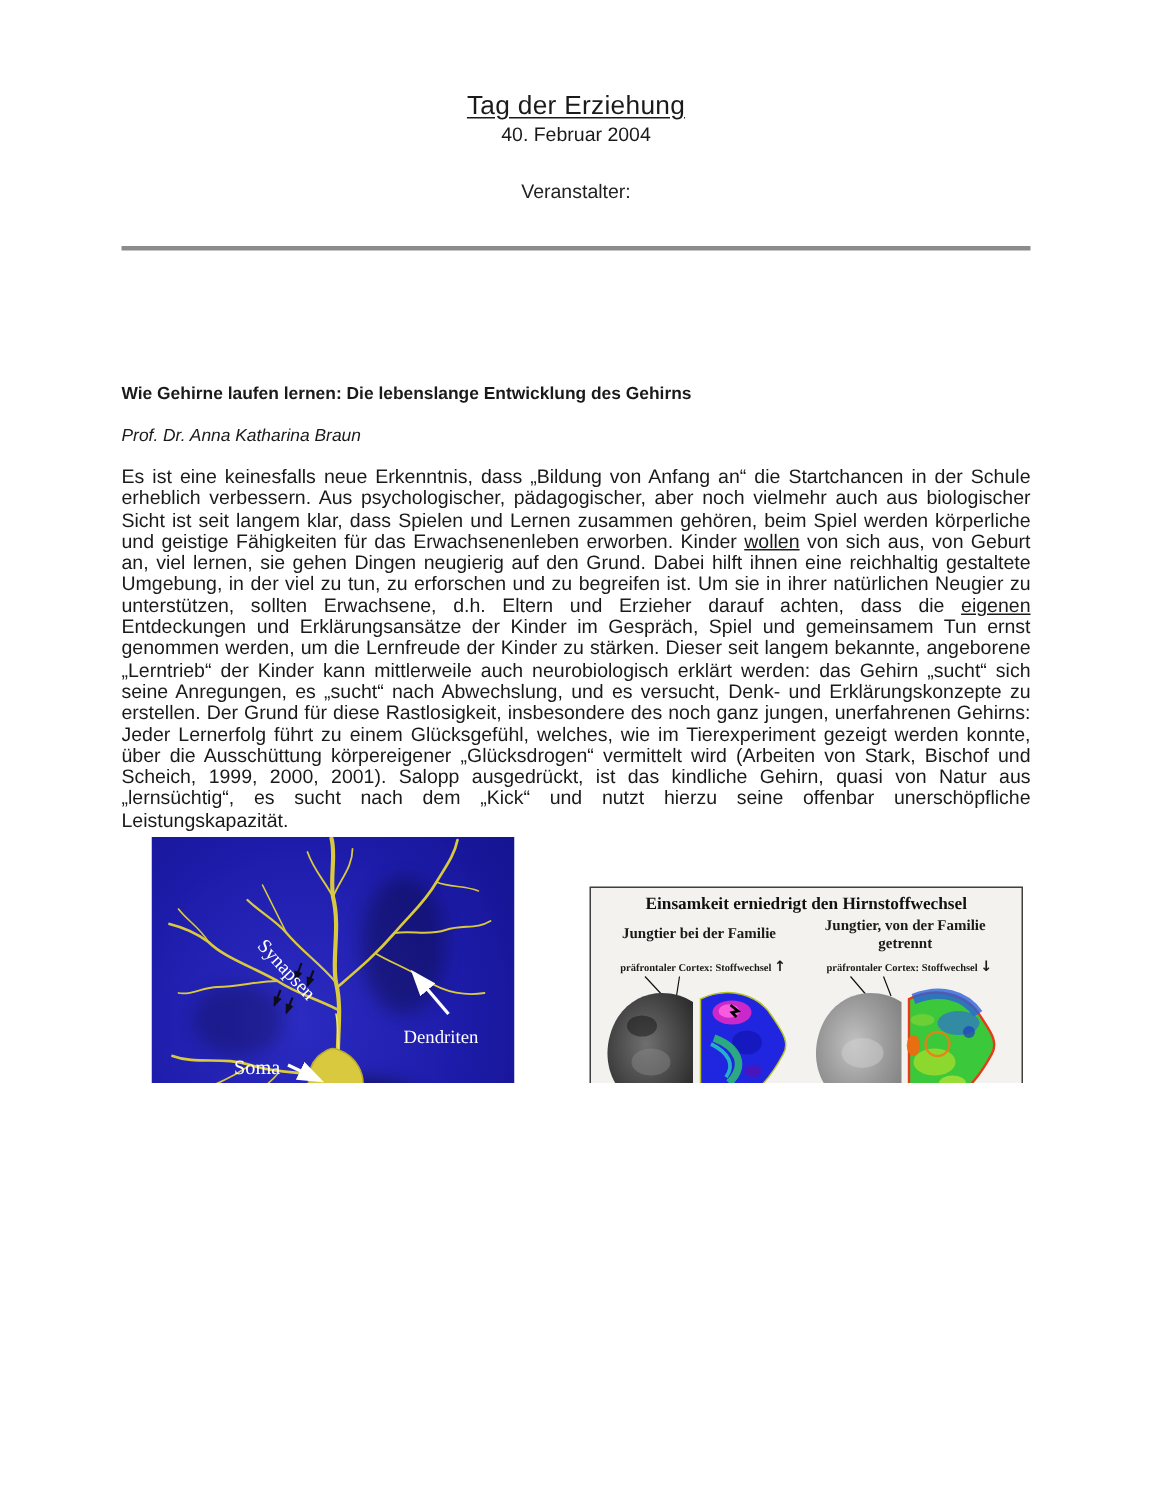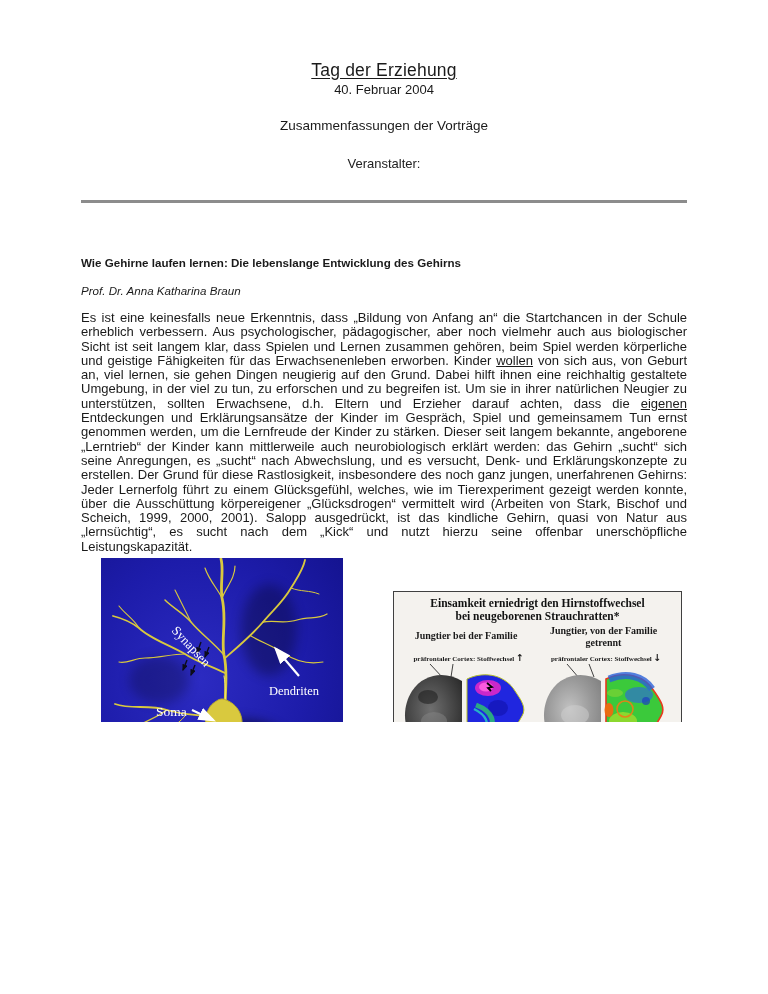--- a/index.html
+++ b/index.html
@@ -40,21 +40,20 @@
   .neuron-label{font-family:"Liberation Serif",serif;}
 </style>
 </head>
 <body>
 
 <div class="page">
 
   <div class="doc-header">
     <div class="doc-title">Tag der Erziehung</div>
     <div class="doc-date">40. Februar 2004</div>
-    <div class="doc-subtitle">Zusammenfassungen der Vorträge</div>
     <div class="organizer-label">Veranstalter:</div>
     <div class="rule"></div>
   </div>
 
   <div class="talk">
     <div class="talk-heading">Wie Gehirne laufen lernen: Die lebenslange Entwicklung des Gehirns</div>
     <div class="talk-author">Prof. Dr. Anna Katharina Braun</div>
     <div class="talk-abstract"><span>Es ist eine keinesfalls neue Erkenntnis, dass „Bildung von Anfang an“ die Startchancen in der Schule erheblich verbessern. Aus psychologischer, pädagogischer, aber noch vielmehr auch aus biologischer Sicht ist seit langem klar, dass Spielen und Lernen zusammen gehören, beim Spiel werden körperliche und geistige Fähigkeiten für das Erwachsenenleben erworben. Kinder </span><u>wollen</u><span> von sich aus, von Geburt an, viel lernen, sie gehen Dingen neugierig auf den Grund. Dabei hilft ihnen eine reichhaltig gestaltete Umgebung, in der viel zu tun, zu erforschen und zu begreifen ist. Um sie in ihrer natürlichen Neugier zu unterstützen, sollten Erwachsene, d.h. Eltern und Erzieher darauf achten, dass die </span><u>eigenen</u><span> Entdeckungen und Erklärungsansätze der Kinder im Gespräch, Spiel und gemeinsamem Tun ernst genommen werden, um die Lernfreude der Kinder zu stärken. Dieser seit langem bekannte, angeborene „Lerntrieb“ der Kinder kann mittlerweile auch neurobiologisch erklärt werden: das Gehirn „sucht“ sich seine Anregungen, es „sucht“ nach Abwechslung, und es versucht, Denk- und Erklärungskonzepte zu erstellen. Der Grund für diese Rastlosigkeit, insbesondere des noch ganz jungen, unerfahrenen Gehirns: Jeder Lernerfolg führt zu einem Glücksgefühl, welches, wie im Tierexperiment gezeigt werden konnte, über die Ausschüttung körpereigener „Glücksdrogen“ vermittelt wird (Arbeiten von Stark, Bischof und Scheich, 1999, 2000, 2001). Salopp ausgedrückt, ist das kindliche Gehirn, quasi von Natur aus „lernsüchtig“, es sucht nach dem „Kick“ und nutzt hierzu seine offenbar unerschöpfliche Leistungskapazität.</span></div>
   </div>
 
@@ -128,21 +127,20 @@
       <text class="neuron-label" x="168" y="137" font-size="12.5" style="fill: var(--label-white,#fff)">Dendriten</text>
       <text class="neuron-label" x="55" y="158" font-size="13.5" style="fill: var(--label-white,#fff)">Soma</text>
       <text class="neuron-label" x="141" y="252" font-size="13" style="fill: var(--label-white,#fff)">Axon</text>
     </svg>
   </div>
   <div class="fig1-caption">Abb. 8</div>
 
   <div class="fig-brain">
     <div class="fb-title">
       <div>Einsamkeit erniedrigt den Hirnstoffwechsel</div>
-      <div>bei neugeborenen Strauchratten*</div>
     </div>
     <div class="fb-headers">
       <div class="fb-h-left">Jungtier bei der Familie</div>
       <div class="fb-h-right">Jungtier, von der Familie getrennt</div>
     </div>
     <div class="fb-sublabels">
       <div class="fb-sub">
         <span>präfrontaler Cortex: Stoffwechsel</span>
         <span class="arr">↑</span>
       </div>

